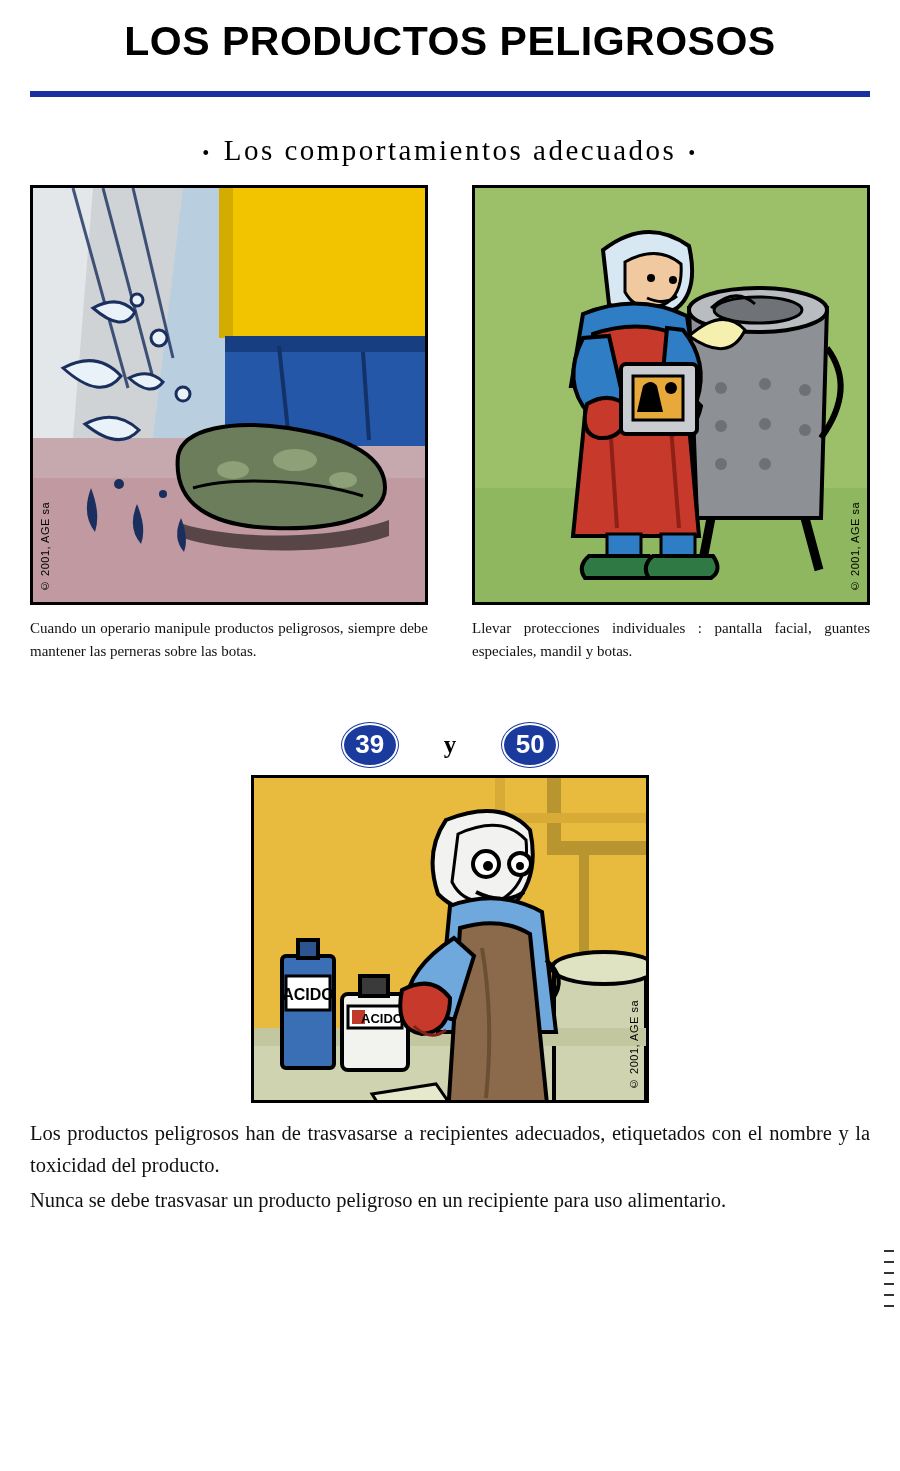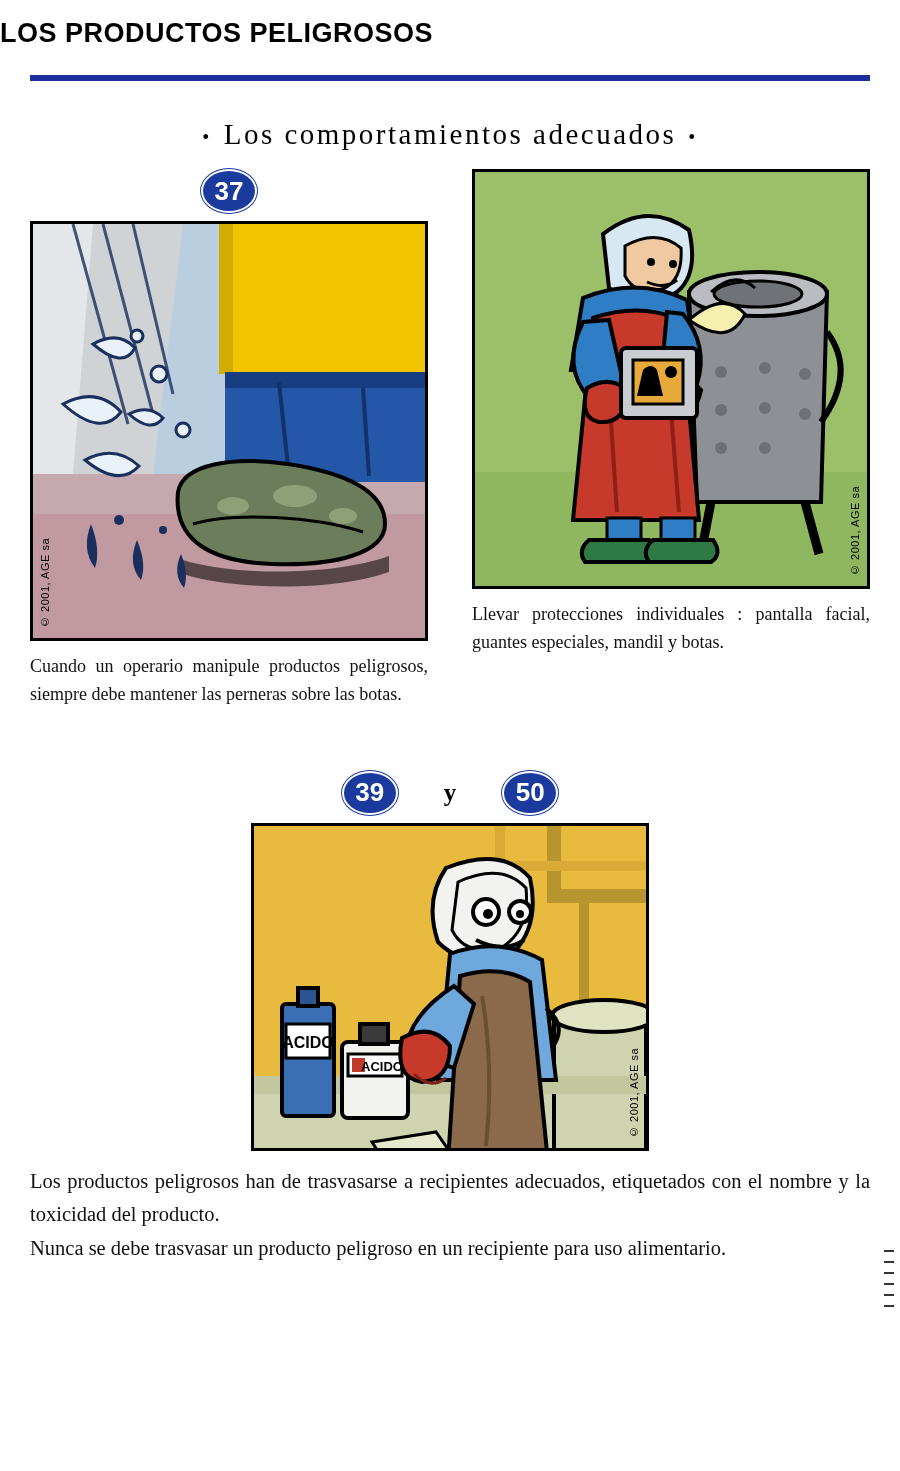--- a/index.html
+++ b/index.html
@@ -11,23 +11,24 @@
     width: 900px;
     height: 1471px;
     position: relative;
     font-family: "Liberation Serif", serif;
     color: #111;
     overflow: hidden;
   }
 
   
   .page-title {
+    text-align: center;
     font-family: "Liberation Sans", sans-serif;
     font-weight: bold;
-    font-size: 27px;
+    font-size: 41px;
     letter-spacing: 0.5px;
     margin: 18px 0 0 0;
     color: #000;
   }
   .title-rule {
     height: 6px;
     background: #1b2f9e;
     margin: 26px 30px 0 30px;
   }
   .subtitle {
@@ -82,21 +83,21 @@
     border: 3px solid #000;
     box-sizing: border-box;
     position: relative;
     overflow: hidden;
   }
   .panel-1 { width: 398px; height: 420px; }
   .panel-2 { width: 398px; height: 420px; }
   .panel-3 { width: 398px; height: 328px; }
 
   .caption {
-    font-size: 18px;
+    font-size: 15px;
     line-height: 1.55;
     margin-top: 12px;
     text-align: justify;
     color: #111;
   }
 
   
   .row-bottom {
     margin-top: 44px;
     display: flex;
@@ -161,23 +162,20 @@
 <h1 class="page-title">LOS PRODUCTOS PELIGROSOS</h1>
 <div class="title-rule"></div>
 
 <div class="subtitle">
   <span class="dot">•</span><span>Los comportamientos adecuados</span><span class="dot">•</span>
 </div>
 
 <div class="row-top">
 
   <div class="col">
-    <div class="badge-wrap">
-      <div class="badge">37</div>
-    </div>
     <div class="panel panel-1">
       <svg class="art" viewBox="0 0 392 414" preserveAspectRatio="none">
 
         <rect x="0" y="0" width="392" height="414" fill="#b9cfe0"></rect>
 
         <path d="M0 0 H150 L120 250 L0 250 Z" fill="#cfd3d6"></path>
         <path d="M0 0 H60 L40 250 L0 250 Z" fill="#e3e7ea"></path>
 
         <path d="M0 250 H392 V414 H0 Z" fill="#c6a9ae"></path>
         <path d="M0 290 H392 V414 H0 Z" fill="#c09aa0"></path>

